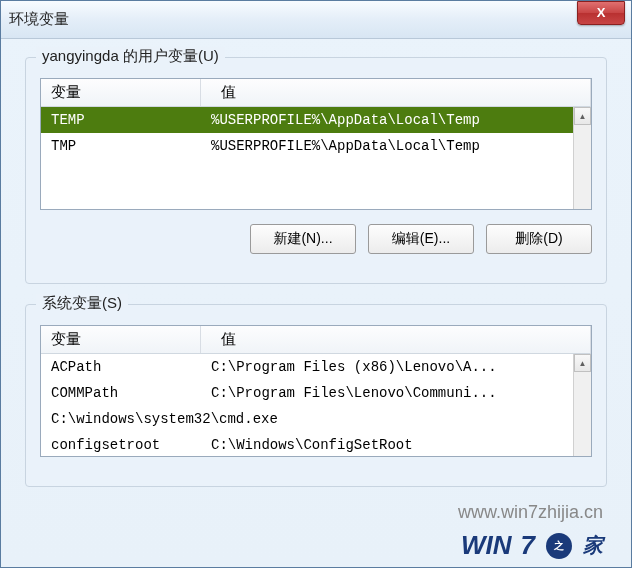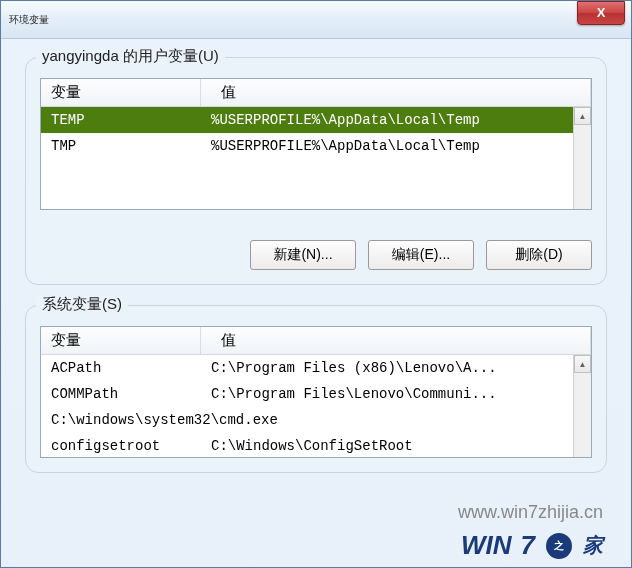--- a/index.html
+++ b/index.html
@@ -21,21 +21,21 @@
     .titlebar {
       height: 38px;
       background: linear-gradient(to bottom, #f7fbff 0%, #e4eef8 50%, #d8e6f3 100%);
       border-bottom: 1px solid #b8c8d8;
       display: flex;
       align-items: center;
       padding: 0 8px;
       position: relative;
     }
     .titlebar-title {
-      font-size: 10px;
+      font-size: 15px;
       color: #222;
       flex: 1;
     }
     .close-btn {
       width: 48px;
       height: 24px;
       background: linear-gradient(to bottom, #e07070 0%, #c84545 49%, #b83030 50%, #c84545 100%);
       border: 1px solid #8a2020;
       border-radius: 0 0 4px 4px;
       color: #fff;
@@ -47,22 +47,22 @@
       position: absolute;
       right: 6px;
       top: 0;
       box-shadow: 0 1px 2px rgba(0,0,0,0.3);
     }
     .content {
       padding: 18px 24px 10px 24px;
     }
     .groupbox {
       border: 1px solid #c8d4e0;
-      border-radius: 13px;
-      padding: 20px 14px 14px 14px;
+      border-radius: 4px;
+      padding: 20px 14px 29px 14px;
       margin-bottom: 20px;
       position: relative;
       background: #eaf2fa;
     }
     .groupbox-label {
       position: absolute;
       top: -11px;
       left: 10px;
       background: #eaf2fa;
       padding: 0 6px;
@@ -141,21 +141,20 @@
     .btn {
       min-width: 106px;
       height: 30px;
       background: linear-gradient(to bottom, #fdfdfd 0%, #ececec 100%);
       border: 1px solid #9a9a9a;
       border-radius: 3px;
       font-size: 14px;
       font-family: inherit;
       cursor: pointer;
       padding: 0 10px;
-      margin-top: 16px;
     }
     .watermark {
       position: absolute;
       bottom: 44px;
       right: 28px;
       font-size: 18px;
       color: #888;
       z-index: 10;
       pointer-events: none;
     }

